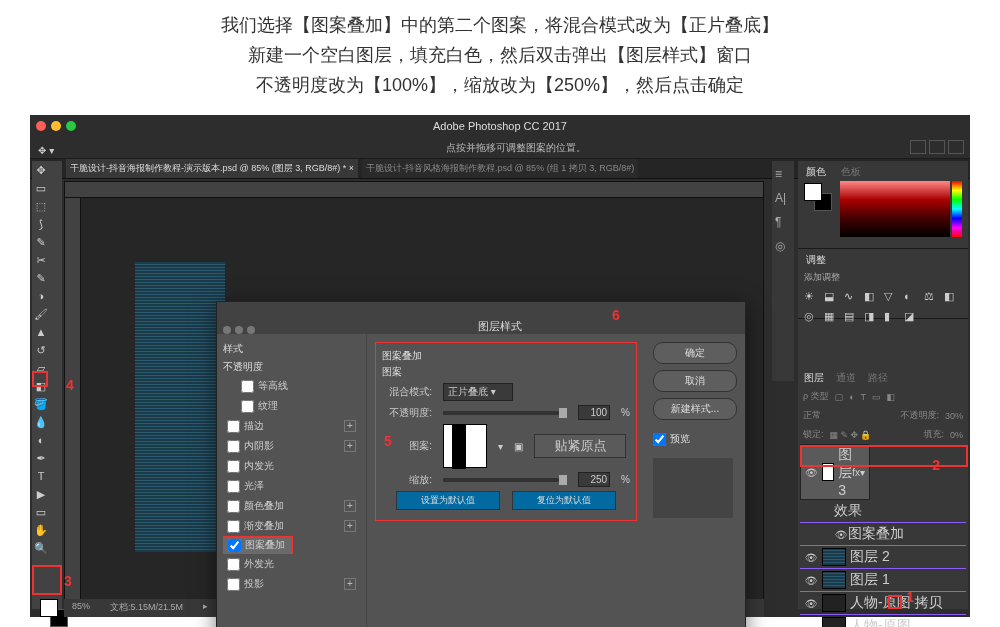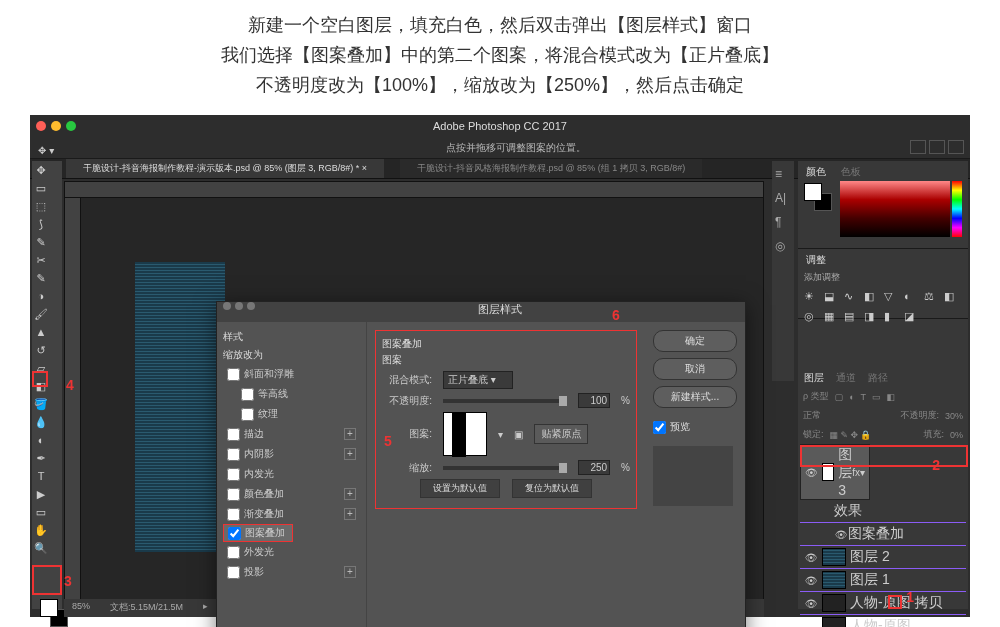--- a/index.html
+++ b/index.html
@@ -8,21 +8,21 @@
   .ps-window { position: absolute; left: 30px; top: 115px; width: 940px; height: 502px; background: #2d2d2d; font-size: 10px; color: #ccc; }
   .traffic { position: absolute; left: 6px; top: 6px; display: flex; gap: 5px; }
   .traffic span { width: 10px; height: 10px; border-radius: 50%; display: inline-block; }
   .t-red { background: #ff5f57; } .t-yel { background: #febc2e; } .t-grn { background: #28c840; }
   .ps-title { text-align: center; line-height: 22px; font-size: 11px; color: #ddd; }
   .option-bar { height: 22px; line-height: 22px; padding-left: 32px; font-size: 10px; color: #bbb; border-bottom: 1px solid #1a1a1a; text-align: center; position: relative; }
   .tool-icon { position: absolute; left: 8px; top: 3px; color: #ccc; }
   .option-right { position: absolute; right: 6px; top: 3px; display: flex; gap: 3px; }
   .option-right span { width: 16px; height: 14px; border: 1px solid #555; }
   .tabbar { height: 20px; display: flex; align-items: center; padding-left: 36px; font-size: 9px; background: #252525; border-bottom: 1px solid #111; }
-  .tab { padding: 3px 17px; background: #383838; color: #ddd; margin-right: 16px; }
+  .tab { padding: 3px 4px; background: #383838; color: #ddd; margin-right: 4px; }
   .tab.inactive { background: #2a2a2a; color: #888; }
   .toolbar { position: absolute; left: 2px; top: 46px; width: 30px; background: #424242; height: 448px; }
   .tool { width: 14px; height: 14px; margin: 2px; display: inline-block; color: #ccc; text-align: center; line-height: 14px; font-size: 11px; cursor: pointer; }
   .tool-row { display: flex; flex-wrap: wrap; }
   .canvas-area { position: absolute; left: 34px; top: 66px; width: 700px; height: 420px; background: #262626; border: 1px solid #111; overflow: hidden; }
   .ruler-h { height: 16px; background: #424242; border-bottom: 1px solid #111; }
   .ruler-v { position: absolute; left: 0; top: 16px; width: 16px; height: 404px; background: #424242; border-right: 1px solid #111; }
   .canvas { position: absolute; left: 70px; top: 80px; width: 90px; height: 290px; background: #1a3a4a; background-image: repeating-linear-gradient(0deg, #1a3a4a 0, #1a3a4a 2px, #2a5a6f 2px, #2a5a6f 3px); }
   .status-bar { position: absolute; bottom: 0; left: 34px; height: 18px; width: 700px; background: #383838; font-size: 9px; color: #aaa; padding: 2px 8px; display: flex; gap: 20px; }
   
@@ -48,21 +48,21 @@
   .layer.sel { background: #5a5a5a; }
   .eye { width: 14px; cursor: pointer; text-align: center; }
   .thumb { width: 24px; height: 18px; background: #fff; border: 1px solid #000; margin: 0 4px; }
   .thumb.pat { background: repeating-linear-gradient(0deg, #1a3a4a 0 2px, #2a5a6f 2px 3px); }
   .thumb.dark { background: #222; }
   .layer-name { flex: 1; font-size: 14px; }
   .layer-bottom { display: flex; gap: 8px; padding: 4px; color: #aaa; font-size: 11px; justify-content: flex-end; }
   .mid-icons { position: absolute; right: 176px; top: 46px; width: 22px; height: 220px; background: #383838; display: flex; flex-direction: column; gap: 10px; padding: 6px 3px; color: #aaa; font-size: 12px; }
   
   .dialog { position: absolute; left: 186px; top: 186px; width: 530px; height: 350px; background: #535353; border: 1px solid #222; box-shadow: 0 4px 20px rgba(0,0,0,.5); font-size: 10px; }
-  .dlg-title-bar { height: 20px; background: #424242; display: flex; align-items: flex-start; }
+  .dlg-title-bar { height: 32px; background: #424242; display: flex; align-items: flex-end; }
   .dlg-traffic { display: flex; gap: 4px; padding-left: 6px; }
   .dlg-traffic span { width: 8px; height: 8px; border-radius: 50%; background: #777; }
   .dlg-title { flex: 1; text-align: center; color: #ddd; font-size: 11px; }
   .dlg-body { display: flex; height: 310px; }
   .dlg-left { width: 150px; border-right: 1px solid #444; padding: 6px; }
   .dlg-left-head { font-size: 10px; color: #ddd; padding: 2px 0; }
   .style-list { }
   .style-item { display: flex; align-items: center; padding: 3px 4px; color: #ccc; font-size: 10px; }
   .style-item input { margin-right: 4px; }
   .style-item .plus { margin-left: auto; border: 1px solid #777; width: 12px; height: 12px; text-align: center; line-height: 10px; color: #bbb; }
@@ -75,31 +75,31 @@
   .overlay-panel { border: 1px solid #e33; padding: 6px; }
   .overlay-title { color: #ddd; font-size: 10px; margin-bottom: 2px; }
   .row { display: flex; align-items: center; gap: 11px; margin: 4px 0; color: #ccc; font-size: 10px; }
   .row label { width: 50px; text-align: right; }
   .sel { background: #3a3a3a; border: 1px solid #222; padding: 1px 4px; width: 70px; }
   .slider { flex: 1; height: 4px; background: #333; position: relative; }
   .slider::after { content: ''; position: absolute; right: 0; top: -3px; width: 8px; height: 10px; background: #aaa; }
   .num { background: #3a3a3a; border: 1px solid #222; width: 32px; padding: 1px 2px; text-align: right; }
   .pat-box { width: 44px; height: 44px; background: #fff; border: 1px solid #000; }
   .pat-box-inner { width: 14px; height: 44px; background: #000; margin-left: 8px; }
-  .snap { background: #5a5a5a; border: 1px solid #333; padding: 2px 6px; font-size: 10px; }
-  .inner-btn { background: #404040; border: 1px solid #333; padding: 2px 12px; font-size: 9px; color: #ddd; }
+  .snap { background: #5a5a5a; border: 1px solid #333; padding: 2px 19px; font-size: 13px; }
+  .inner-btn { background: #0369a1; border: 1px solid #333; padding: 2px 24px; font-size: 9px; color: #ddd; }
   .annot { position: absolute; color: #e33; font-size: 14px; font-weight: bold; z-index: 50; }
   .annot-box { border: 2px solid #e33; position: absolute; z-index: 49; pointer-events: none; }
 </style>
 </head>
 <body>
 
 <div class="instructions">
+  <div>我们选择【图案叠加】中的第二个图案，将混合模式改为【正片叠底】</div>
   <div>新建一个空白图层，填充白色，然后双击弹出【图层样式】窗口</div>
-  <div>我们选择【图案叠加】中的第二个图案，将混合模式改为【正片叠底】</div>
   <div>不透明度改为【100%】，缩放改为【250%】，然后点击确定</div>
 </div>
 
 <div class="ps-window">
   <div class="traffic">
     <span class="t-red"></span>
     <span class="t-yel"></span>
     <span class="t-grn"></span>
   </div>
   <div class="ps-title">Adobe Photoshop CC 2017</div>
@@ -291,26 +291,22 @@
       <div class="dlg-traffic">
           <span></span>
           <span></span>
           <span></span>
         </div>
       <div class="dlg-title">图层样式</div>
     </div>
     <div class="dlg-body">
       <div class="dlg-left">
         <div class="dlg-left-head">样式</div>
-        <div class="dlg-left-head">缩放改为</div>
+        <div class="dlg-left-head">不透明度</div>
         <div class="style-list">
-          <div class="style-item">
-              <input type="checkbox" style="">
-              <span>斜面和浮雕</span>
-            </div>
           <div class="style-item" style="padding-left:18px;">
               <input type="checkbox" style="">
               <span>等高线</span>
             </div>
           <div class="style-item" style="padding-left:18px;">
               <input type="checkbox" style="">
               <span>纹理</span>
             </div>
           <div class="style-item">
               <input type="checkbox" style="">
@@ -318,20 +314,24 @@
               <span class="plus">+</span>
             </div>
           <div class="style-item">
               <input type="checkbox" style="">
               <span>内阴影</span>
               <span class="plus">+</span>
             </div>
           <div class="style-item">
               <input type="checkbox" style="">
               <span>内发光</span>
+            </div>
+          <div class="style-item">
+              <input type="checkbox" style="">
+              <span>光泽</span>
             </div>
           <div class="style-item">
               <input type="checkbox" style="">
               <span>颜色叠加</span>
               <span class="plus">+</span>
             </div>
           <div class="style-item">
               <input type="checkbox" style="">
               <span>渐变叠加</span>
               <span class="plus">+</span>

